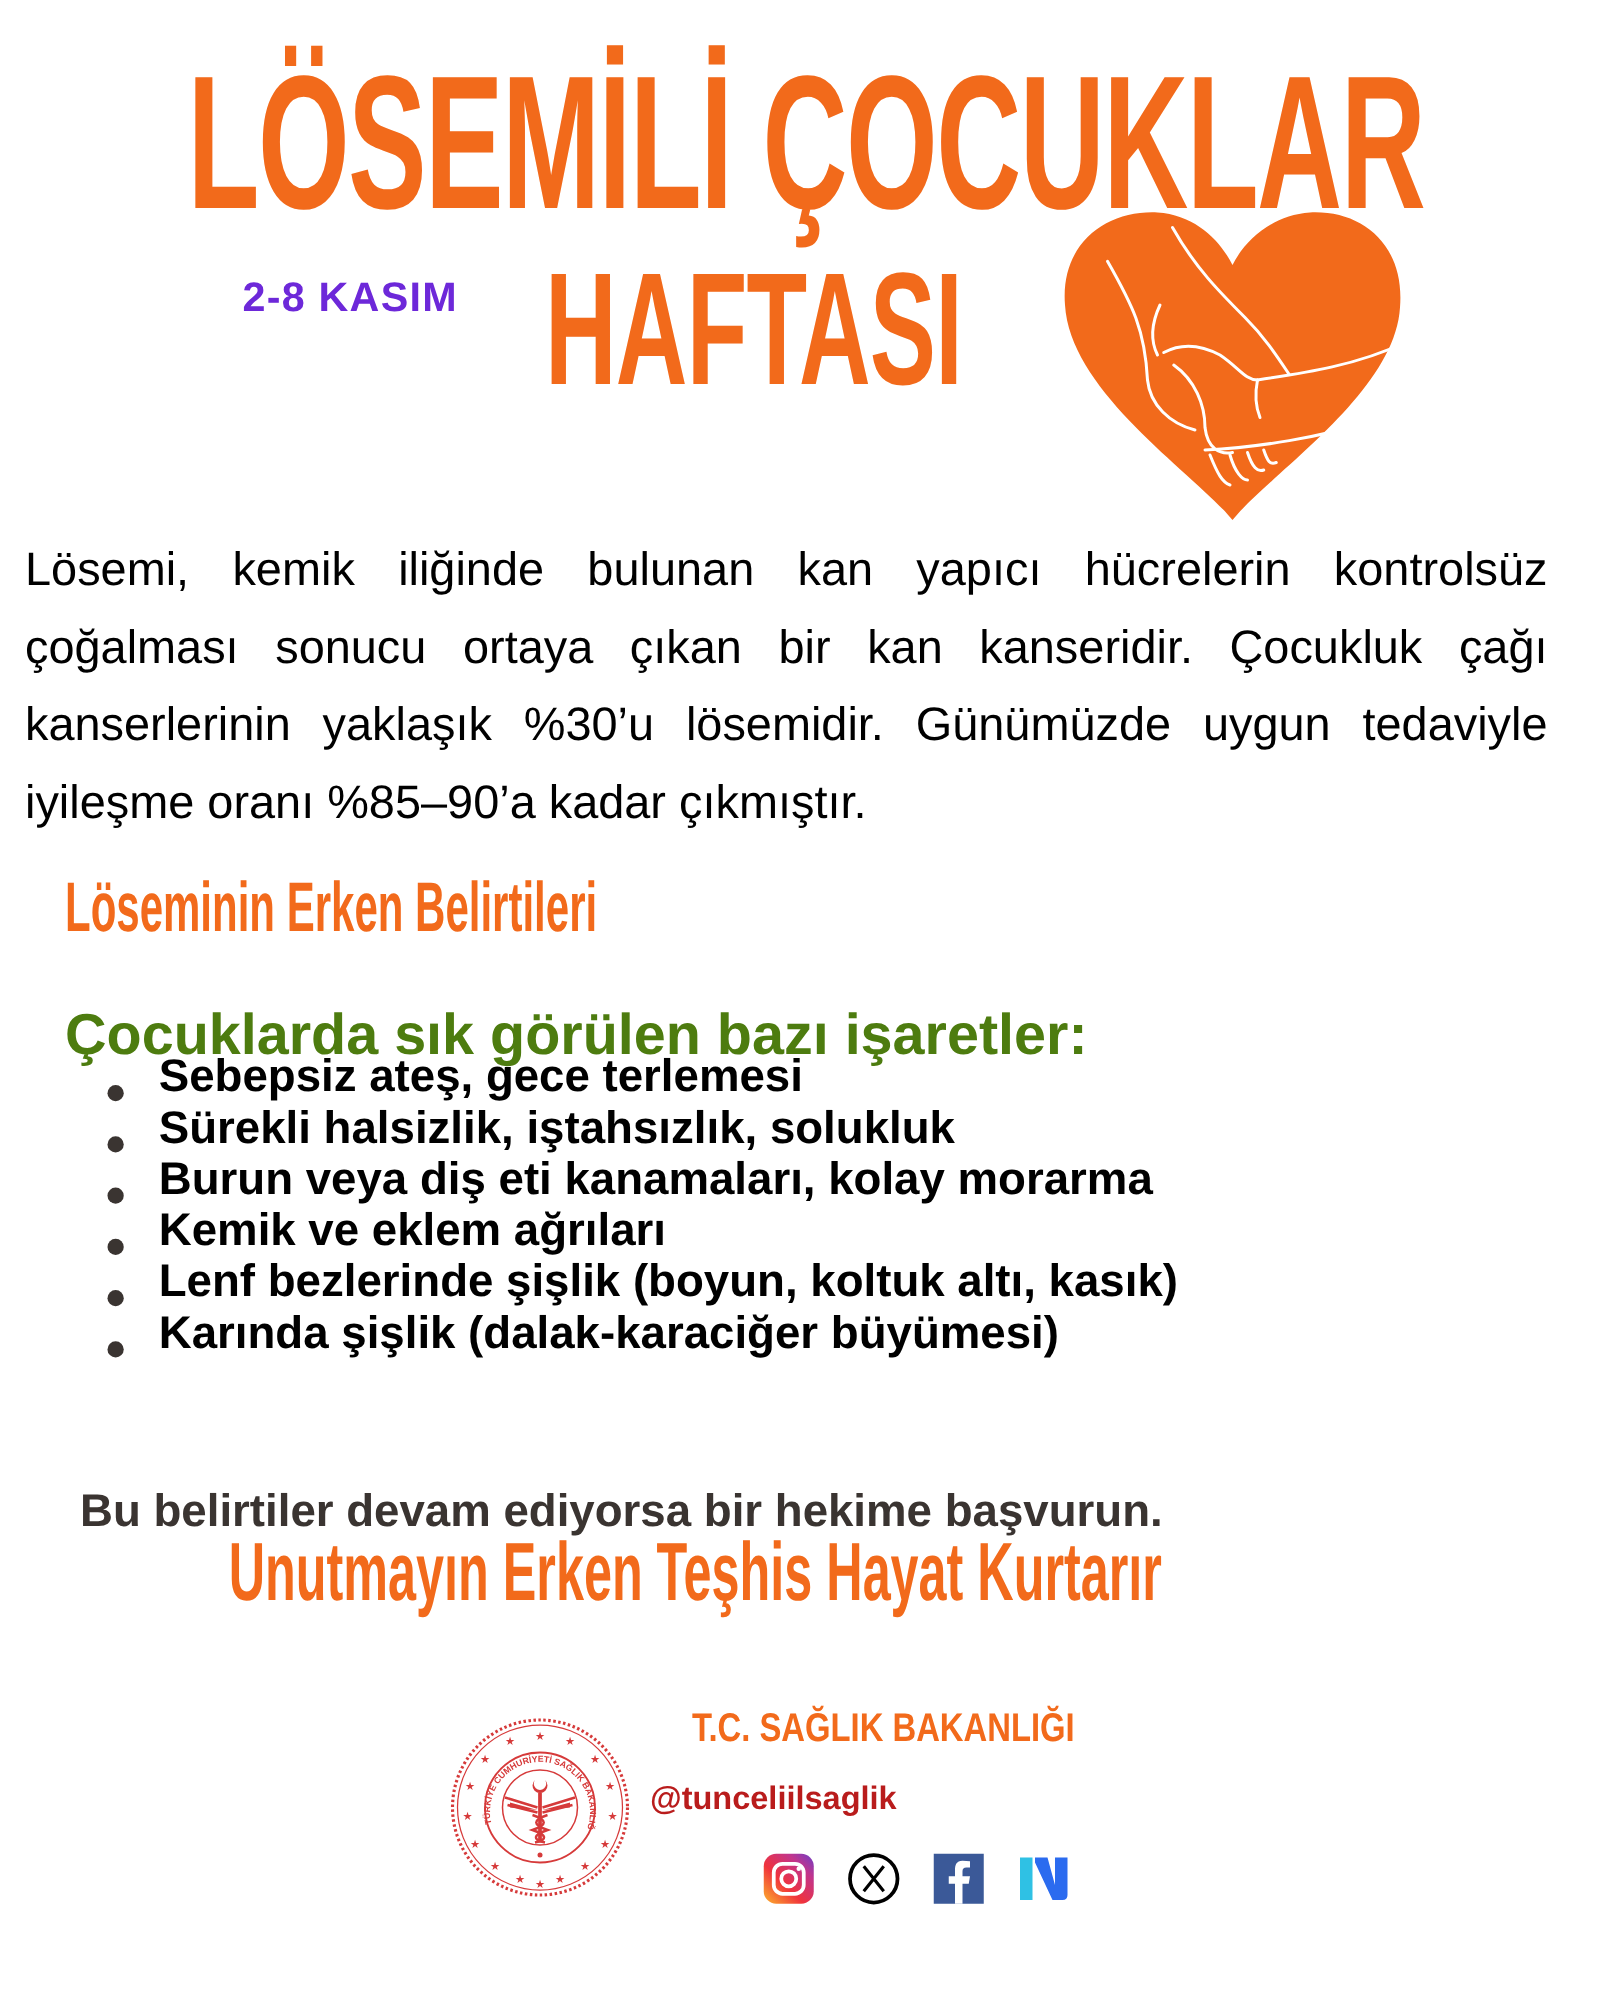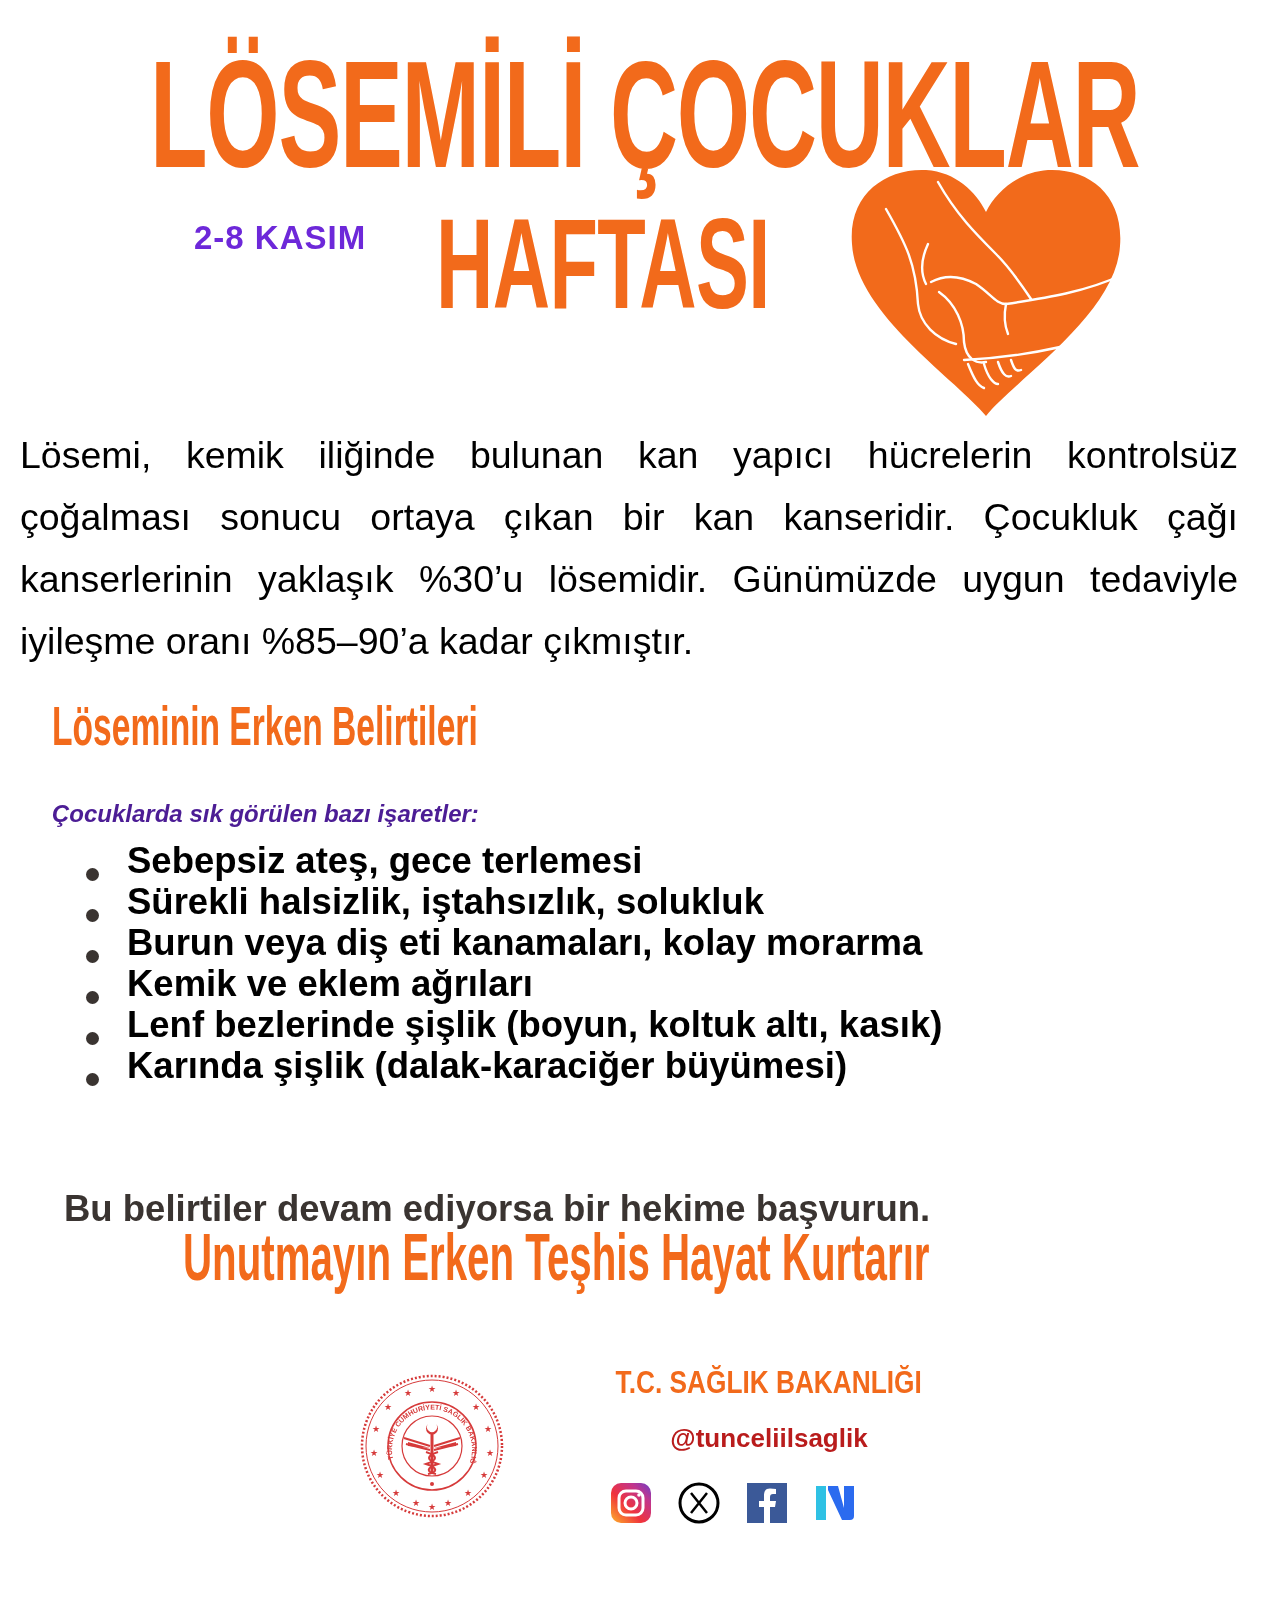--- a/index.html
+++ b/index.html
@@ -14,28 +14,28 @@
   }
   #title-line1 { left: 150px; top: 38px; font-size: 152px; line-height: 152px; letter-spacing: -2px; transform: scaleX(0.62); }
   #title-line2 { left: 436px; top: 200px; font-size: 128px; line-height: 128px; letter-spacing: -1px; transform: scaleX(0.62); }
   #dates { left: 194px; top: 219px; font-size: 33px; font-weight: 700; color: #6d28d9; letter-spacing: 1px; white-space: nowrap; }
   #heart { left: 846px; top: 164px; width: 280px; height: 260px; }
   #intro {
     left: 20px; top: 424px; width: 1218px; font-size: 37.5px; line-height: 62px; color: #000000;
     text-align: justify; transform-origin: left top;
   }
   #symptoms-heading { left: 52px; top: 696px; font-size: 56px; line-height: 60px; transform: scaleX(0.6); }
-  #symptoms-intro { left: 52px; top: 800px; font-size: 24px; font-weight: 700; color: #4c1d95; white-space: nowrap; font-style: italic; }
+  #symptoms-intro { left: 52px; top: 800px; font-size: 46px; font-weight: 700; color: #4d7c0f; white-space: nowrap; }
   #symptom-list { left: 80px; top: 840px; margin: 0; padding: 0; list-style: none; }
   #symptom-list li { font-size: 36.5px; font-weight: 700; color: #000000; line-height: 41px; white-space: nowrap; display: flex; align-items: flex-end; }
   #symptom-list .bullet { display: inline-block; width: 13px; height: 13px; border-radius: 50%; background: #3a3431; margin: 0 28px 0 6px; }
   #advice { left: 64px; top: 1188px; font-size: 36.5px; font-weight: 700; color: #3a3431; white-space: nowrap; }
   #slogan { left: 183px; top: 1222px; font-size: 66px; line-height: 70px; transform: scaleX(0.61); }
   #seal { left: 358px; top: 1372px; width: 148px; height: 148px; }
-  #org { left: 549px; top: 1364px; width: 440px; text-align: center; }
+  #org { left: 520px; top: 1364px; width: 440px; text-align: left; }
   #org .l1 { font-size: 32px; font-weight: 700; color: #f26a1b; line-height: 36px; transform: scaleX(0.82); display: inline-block; white-space: nowrap; }
   #org .l2 { font-size: 28px; font-weight: 700; color: #f26a1b; line-height: 34px; transform: scaleX(0.74); display: inline-block; white-space: nowrap; }
   #org .l3 { font-size: 26px; font-weight: 700; color: #b91c1c; line-height: 40px; white-space: nowrap; margin-top: 18px; }
   #socials { left: 610px; top: 1482px; display: flex; gap: 26px; align-items: center; }
   .soc { width: 42px; height: 42px; display: block; }
 </style>
 </head>
 <body>
 
 <div id="title-line1" class="abs condensed">LÖSEMİLİ ÇOCUKLAR</div>

